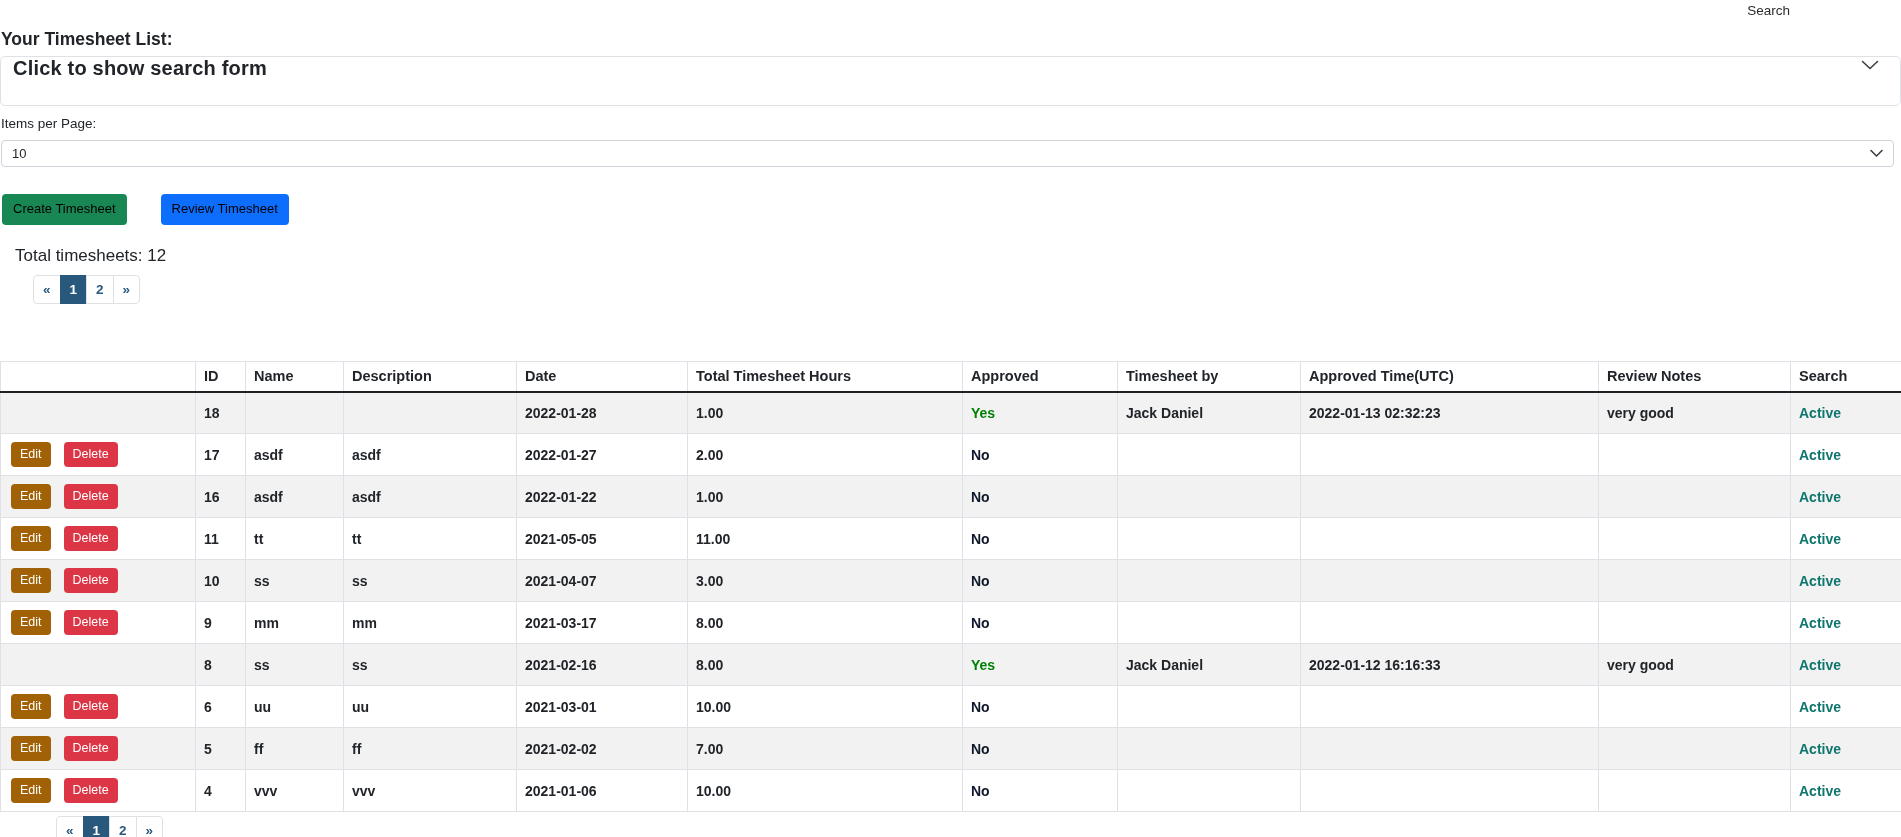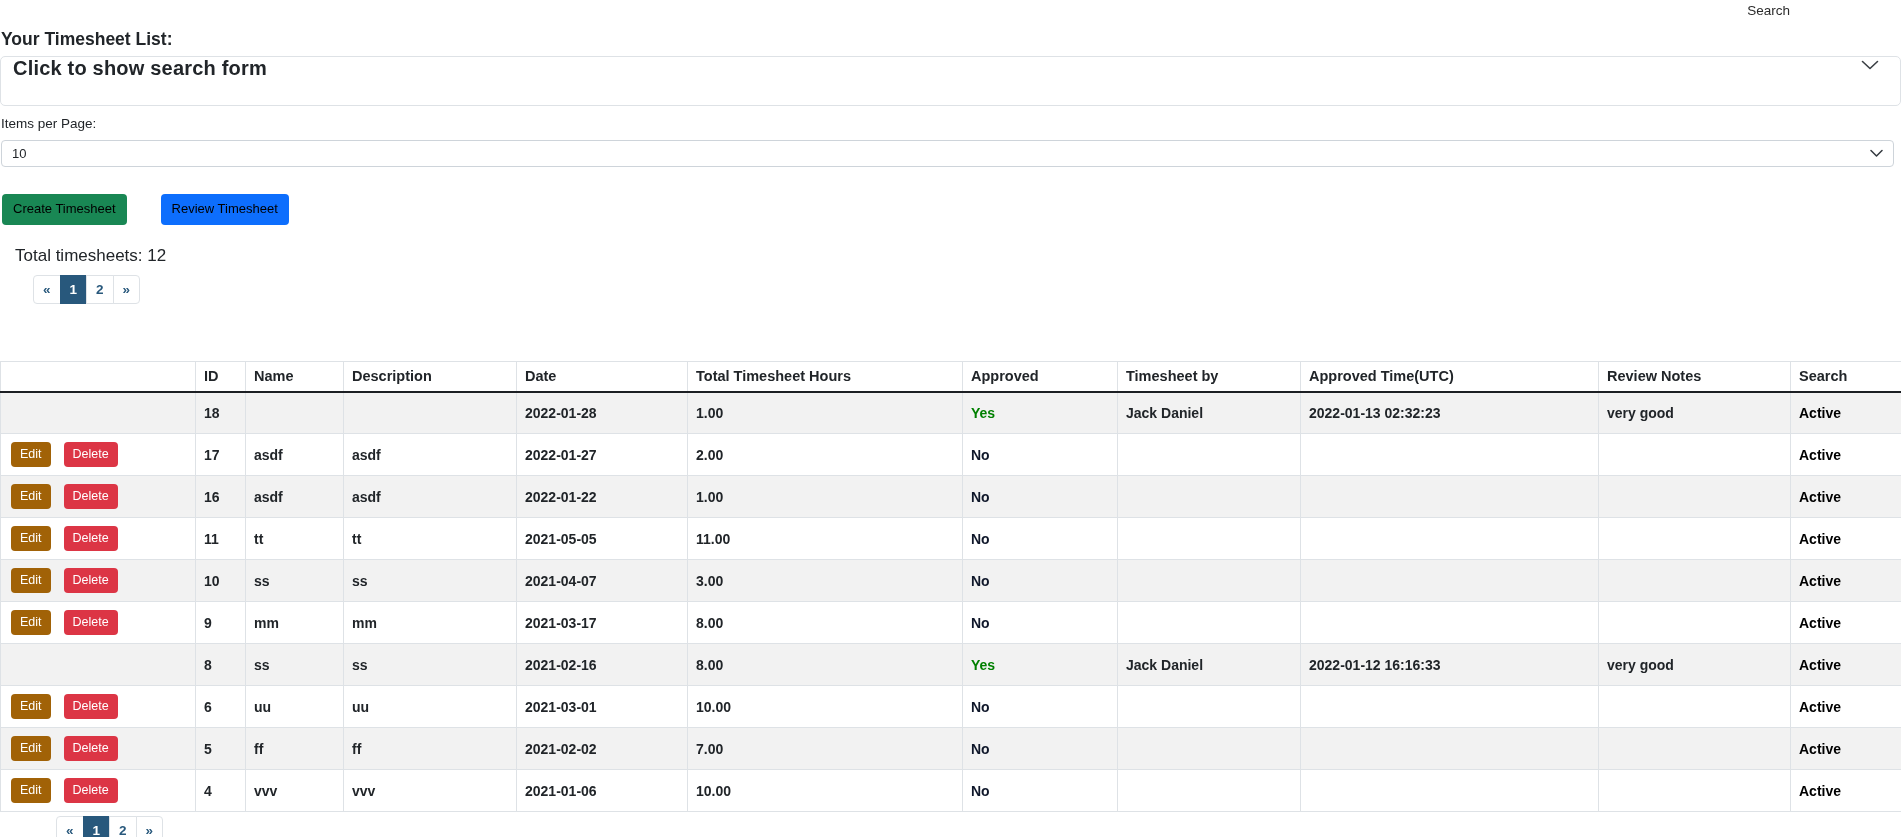--- a/index.html
+++ b/index.html
@@ -64,21 +64,21 @@
     border:1px solid #dee2e6; vertical-align:middle; background:#fff;
     overflow:hidden; white-space:nowrap;
   }
   .ts-table tr.striped td { background:#f2f2f2; }
   .cell-actions { padding-left:10px !important; }
   .btn-sm { border:none; border-radius:4px; color:#fff; font-size:12.5px; font-family:inherit; padding:6px 9px; cursor:pointer; line-height:1.1; }
   .btn-edit { background:#a16207; margin-right:13px; }
   .btn-delete { background:#dc3545; }
   .yes { color:#008000; }
   .no { color:#0f172a; }
-  .status-active { color:#000000; }
+  .status-active { color:#0f766e; }
 </style>
 </head>
 <body>
 
 <div class="topbar">
   <span class="nav-search">Search</span>
 </div>
 
 <h1 class="page-title">Your Timesheet List:</h1>
 

